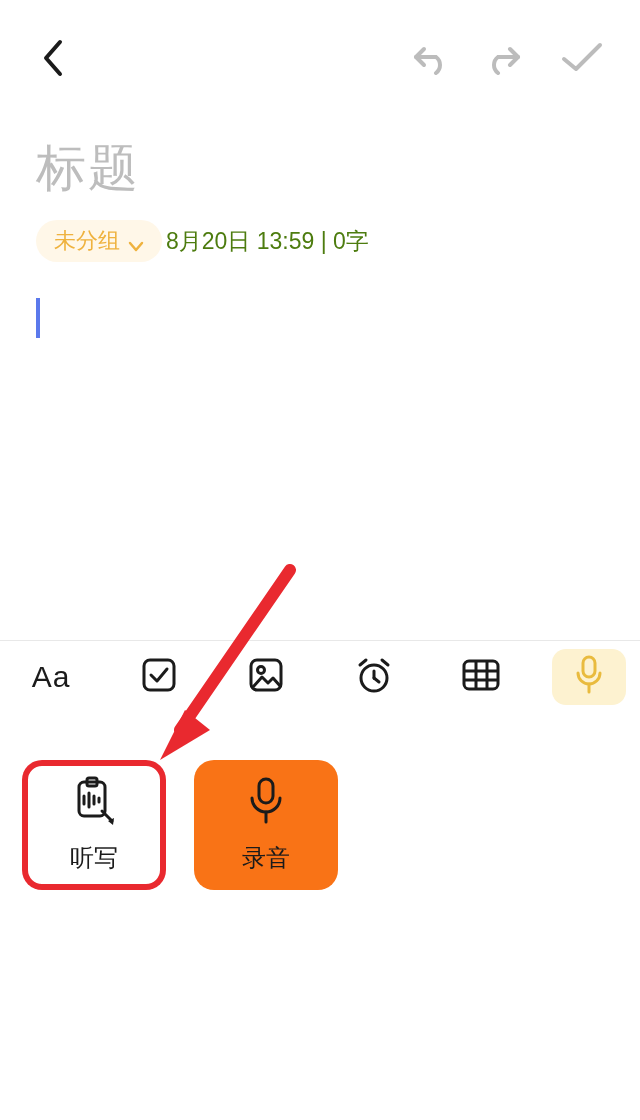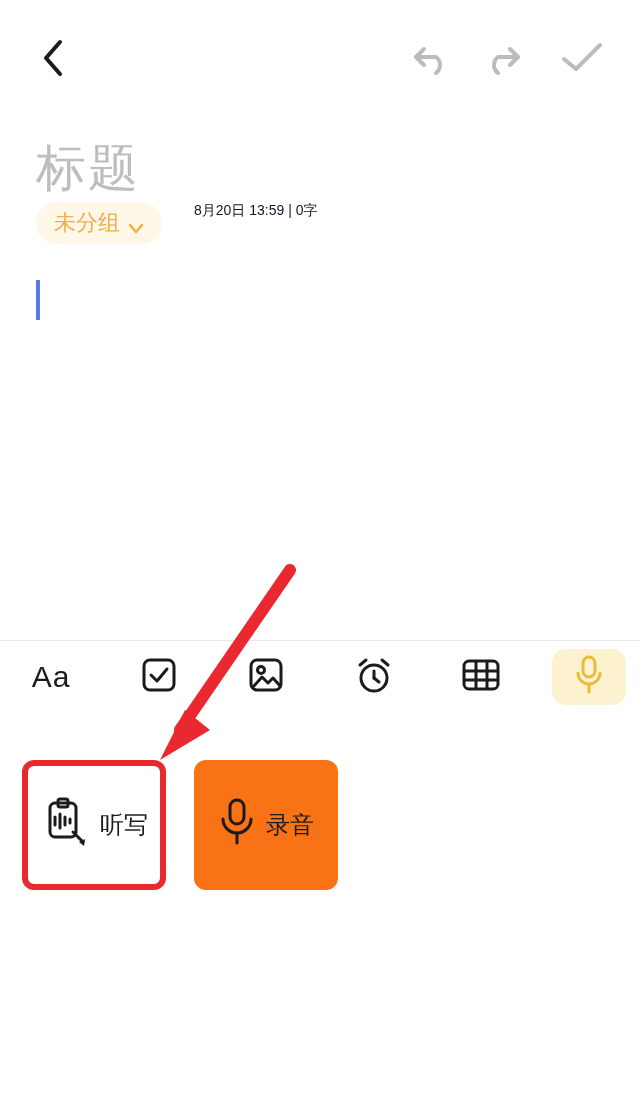--- a/index.html
+++ b/index.html
@@ -3,34 +3,34 @@
 <meta charset="utf-8">
 <style>
   html,body{margin:0;padding:0;font-family:-apple-system,"Helvetica Neue","PingFang SC",sans-serif;background:#fff}
   .page{width:640px;height:968px;position:relative;box-sizing:border-box;overflow:hidden}
   
   .header{display:flex;justify-content:space-between;align-items:center;padding:25px 36px 0 40px;height:70px}
   .hdr-right{display:flex;align-items:center;gap:34px}
   
   .titlewrap{padding:40px 36px 0 36px}
   .title-ph{font-size:50px;font-weight:500;color:#bdbdbd;letter-spacing:2px}
-  .metarow{display:flex;gap:32px;}
+  .metarow{display:flex;align-items:center;gap:4px;margin-top:18px}
   .chip{background:#fff7e8;color:#efb23e;border-radius:22px;padding:6px 18px;display:inline-flex;align-items:center;gap:8px;font-size:22px}
   .chip-chev{width:16px;height:16px;display:inline-block}
-  .metatext{color:#0f172a;font-size:14px}
+  .metatext{color:#4d7c0f;font-size:23px}
   .cursor{margin:36px 0 0 36px;width:4px;height:40px;background:#5b79ec;animation:blink 1s infinite}
   @keyframes blink{50%{opacity:0}}
   
   .toolbar{position:absolute;left:0;right:0;top:640px;height:72px;border-top:1px solid #e8e8e8;display:flex;align-items:center;justify-content:space-between;padding:0 14px}
   .tool{display:flex;align-items:center;justify-content:center;width:74px;height:56px;border-radius:14px}
   .tool.active{background:#fdf2d0}
   .aa{font-size:30px;font-weight:400;color:#1b1b1b;letter-spacing:1px}
   
   .voicepanel{position:absolute;left:0;right:0;top:712px;display:flex;gap:28px;padding:48px 22px}
-  .vcard{width:144px;height:130px;border-radius:12px;display:flex;flex-direction:row;align-items:center;justify-content:center;gap:10px;font-size:24px;color:#1b1b1b}
+  .vcard{width:144px;height:130px;border-radius:20px;display:flex;flex-direction:column;align-items:center;justify-content:center;gap:10px;font-size:24px;color:#1b1b1b}
   .vcard.rec{background:#f97316}
   .vcard.dict{background:#fff;box-shadow:0 0 0 6px #e9292f inset}
   
   .arrow{position:absolute;pointer-events:none}
 </style>
 </head>
 <body>
 
 <div class="page">
 

